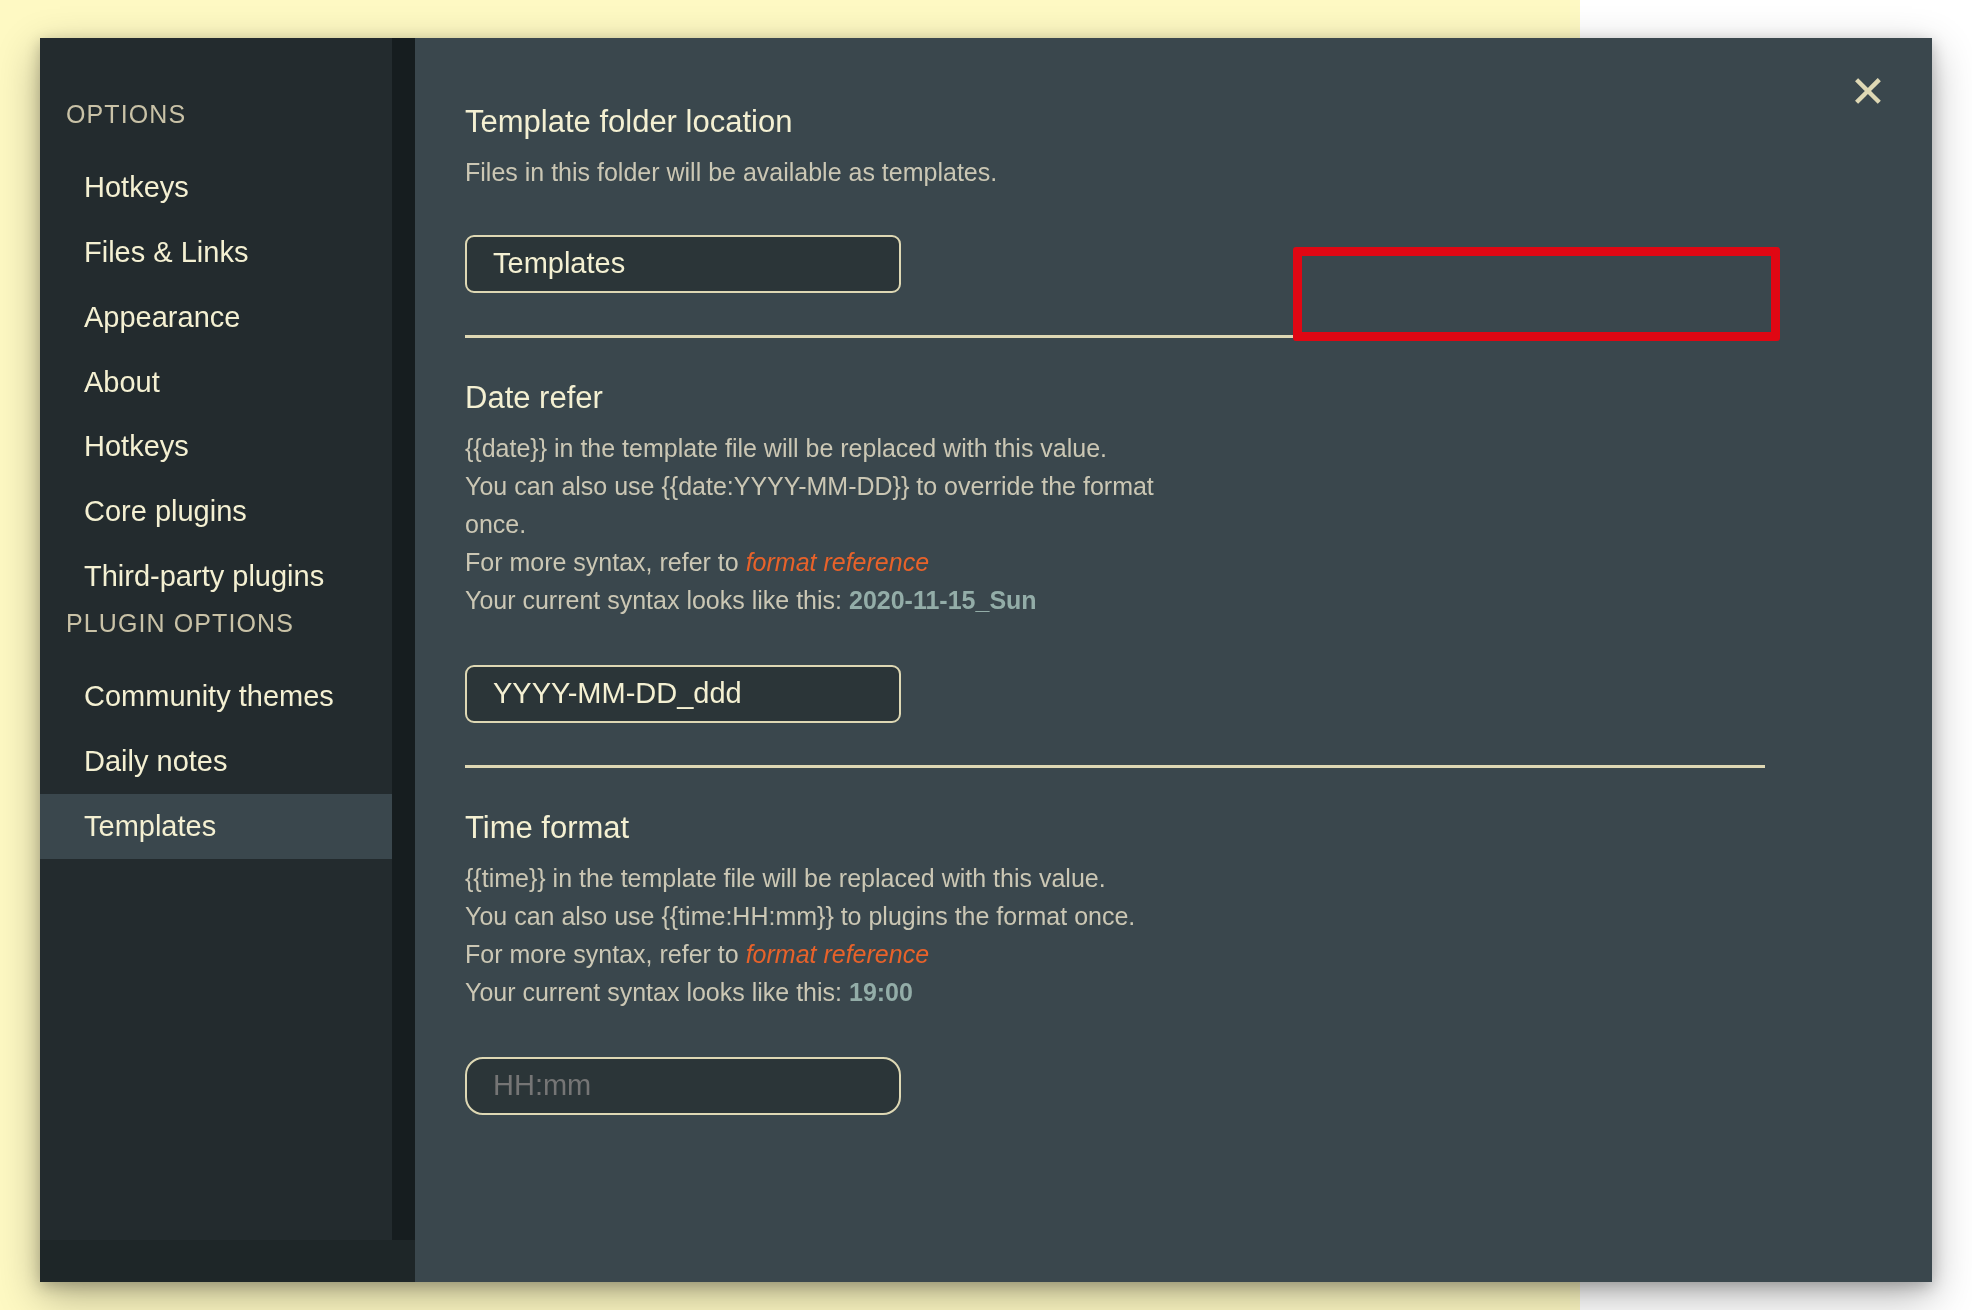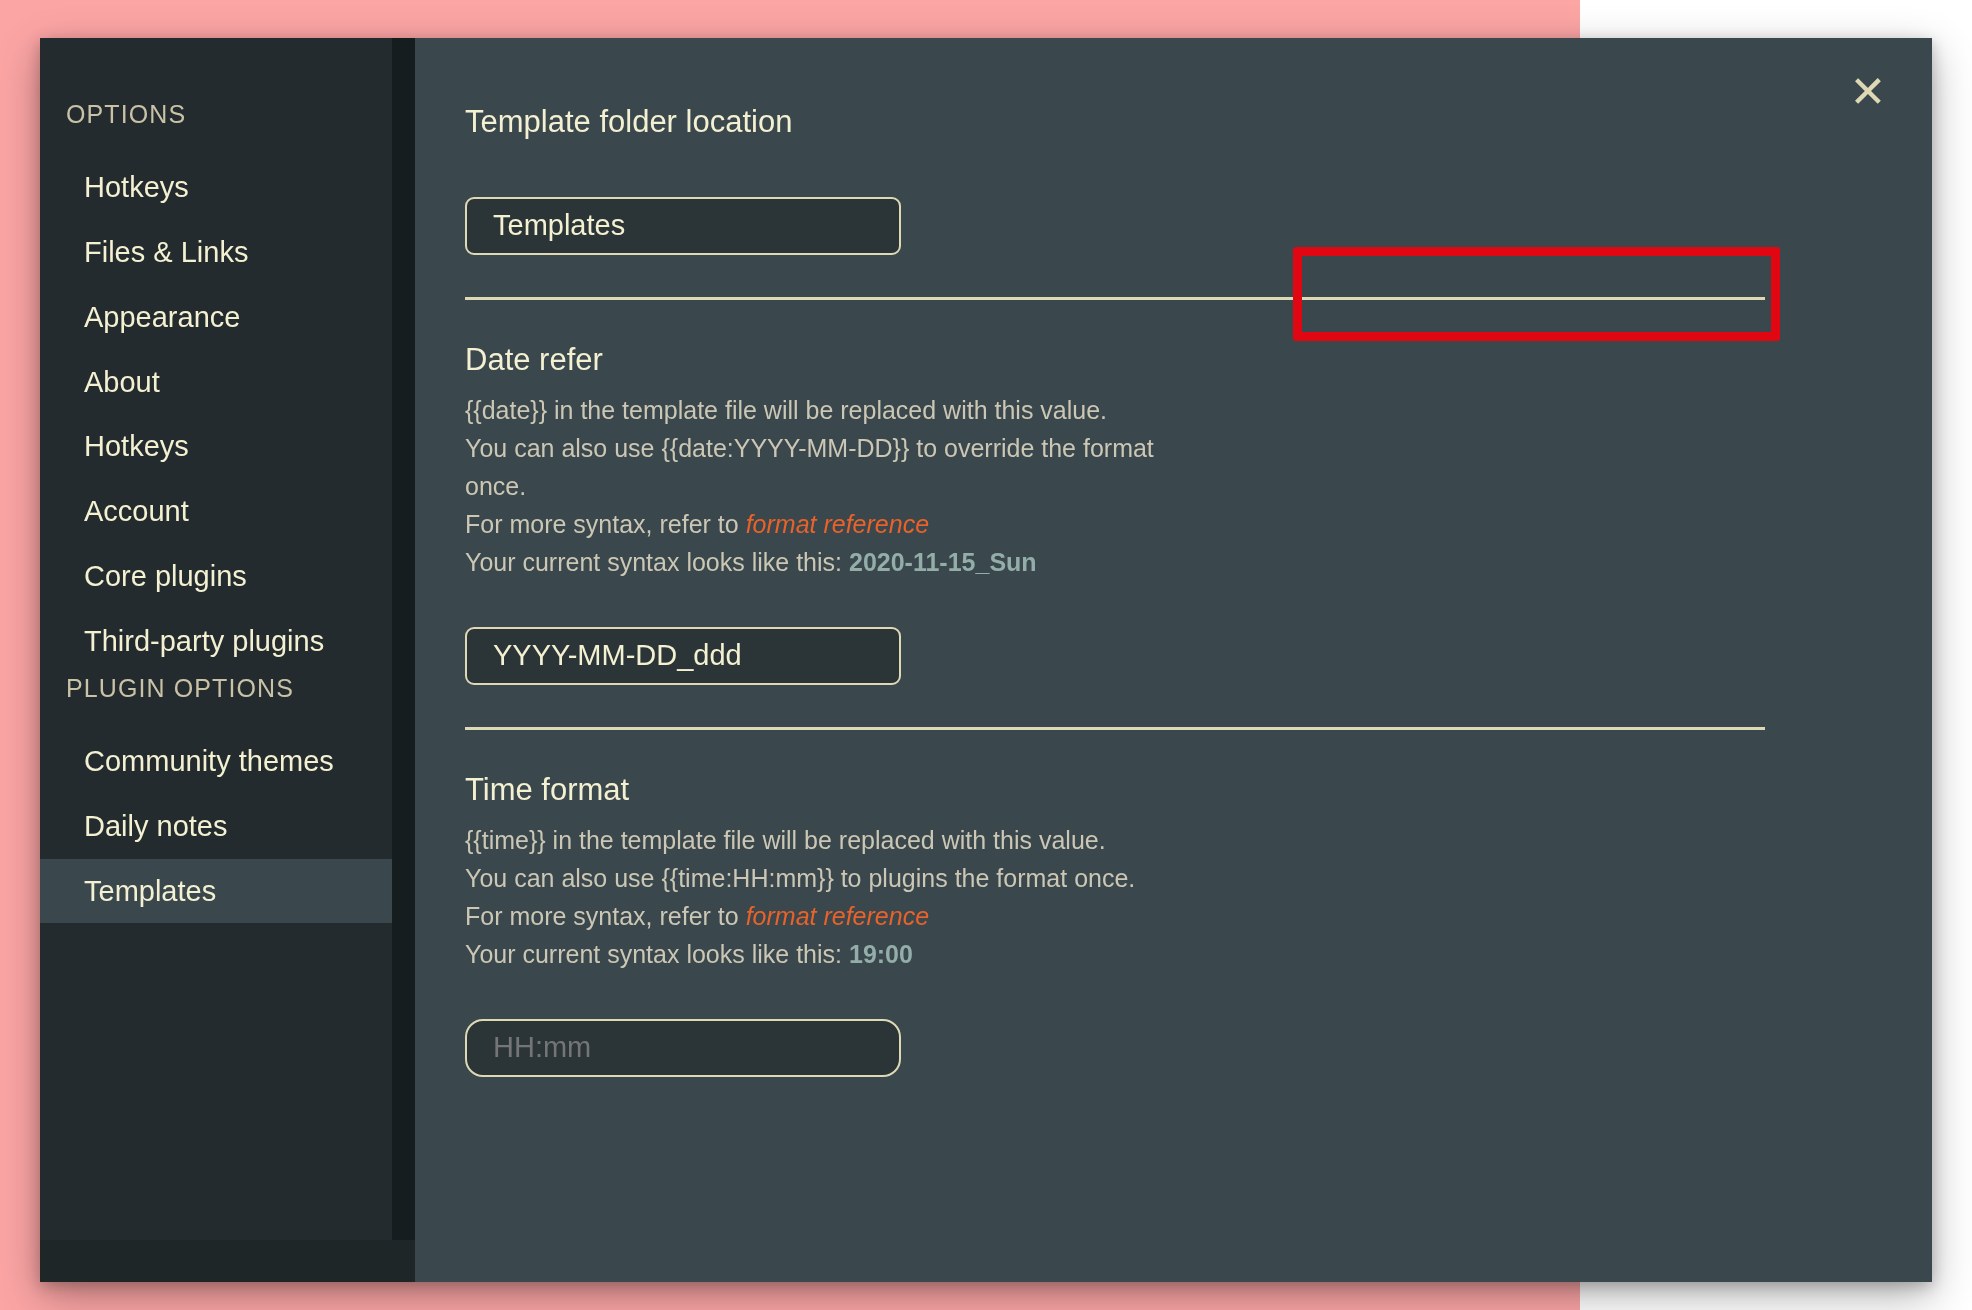--- a/index.html
+++ b/index.html
@@ -10,21 +10,21 @@
     height: 1310px;
     background: #ffffff;
     font-family: "Liberation Sans", sans-serif;
     overflow: hidden;
   }
 
   #screen {
     position: relative;
     width: 1580px;
     height: 1310px;
-    background: #fca5a5;
+    background: #fef9c3;
   }
 
   
   .modal {
     position: absolute;
     left: 40px;
     top: 38px;
     width: 1892px;
     height: 1244px;
     background: #3a474d;
@@ -185,40 +185,42 @@
 
     <nav class="sidebar">
 
       <div class="side-heading">OPTIONS</div>
 
       <div class="side-item">Hotkeys</div>
       <div class="side-item">Files &amp; Links</div>
       <div class="side-item">Appearance</div>
       <div class="side-item">About</div>
       <div class="side-item">Hotkeys</div>
-      <div class="side-item">Account</div>
       <div class="side-item">Core plugins</div>
       <div class="side-item">Third-party plugins</div>
 
       <div class="side-heading second">PLUGIN OPTIONS</div>
 
       <div class="side-item">Community themes</div>
       <div class="side-item">Daily notes</div>
       <div class="side-item selected">Templates</div>
 
       <div class="sidebar-bottom-strip"></div>
     </nav>
 
     <main class="content">
 
       <div class="close-btn">✕</div>
 
       <section class="setting-row" id="row-template">
         <div class="setting-info">
           <div class="setting-name">Template folder location</div>
+          <div class="setting-desc">
+            <span class="line">Files in this folder will be available as templates.</span>
+          </div>
         </div>
         <div class="setting-control">
           <input class="text-input" type="text" value="Templates" style="">
         </div>
       </section>
 
       <div class="divider"></div>
 
       <section class="setting-row" id="row-date">
         <div class="setting-info">

